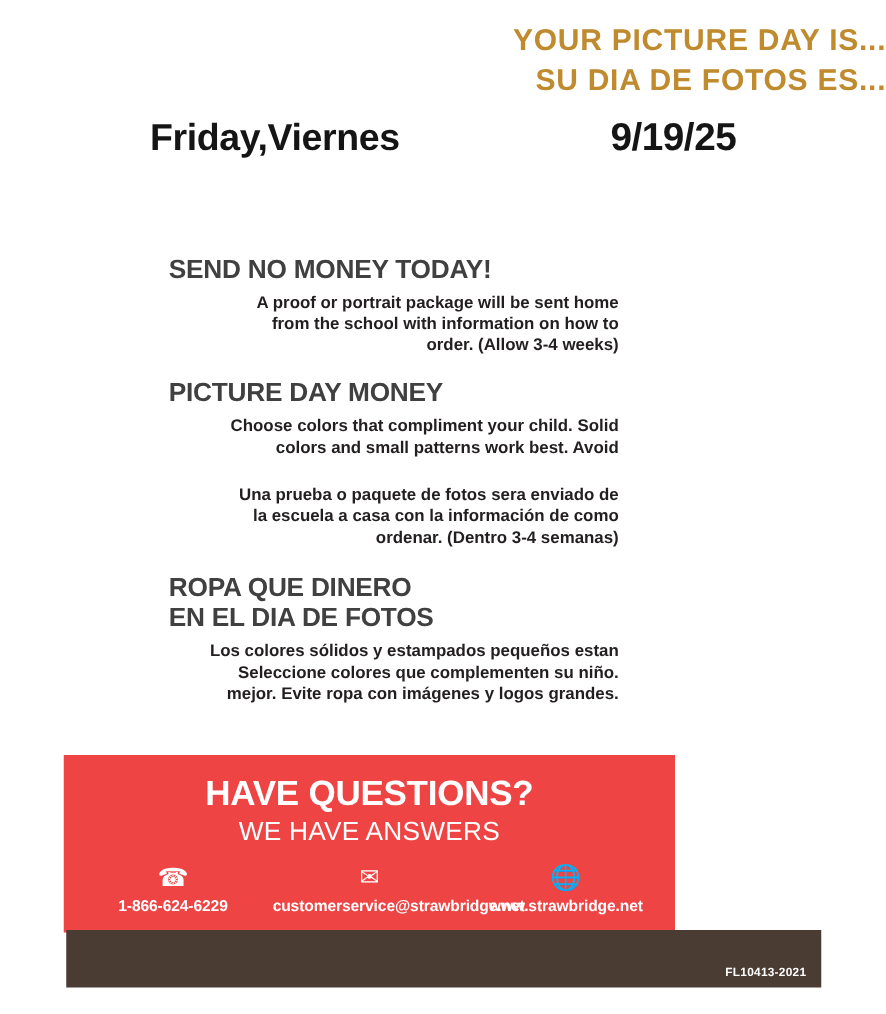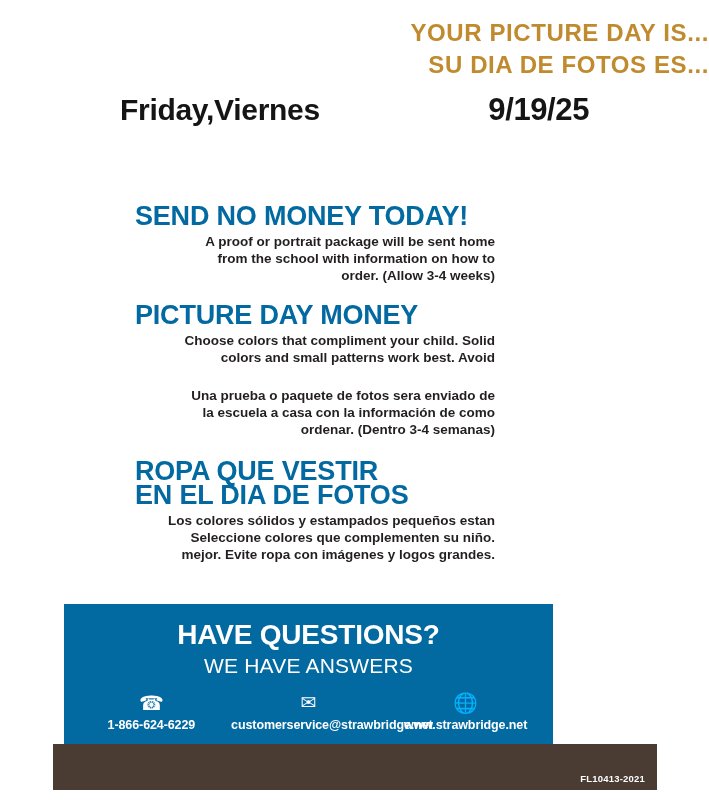--- a/index.html
+++ b/index.html
@@ -59,23 +59,23 @@
 
   
   .content {
     padding: 76px 0 0 135px;
     width: 400px;
   }
   .block {
     margin-bottom: 19px;
   }
   .block-title {
-    color: #0369a1;
-    font-weight: bold;
-    font-size: 27px;
+    color: #404040;
+    font-weight: bold;
+    font-size: 21px;
     line-height: 24px;
     letter-spacing: -0.2px;
     margin-bottom: 5px;
   }
   .block-title .t2 {
     display: block;
   }
   .block-body {
     font-size: 13.5px;
     line-height: 17px;
@@ -87,25 +87,25 @@
     display: block;
     text-align: right;
   }
   .block.attire { margin-bottom: 21px; }
   .block.dinero { margin-bottom: 21px; }
   .block.ropa   { margin-bottom: 0; }
 
   
   .band {
     position: absolute;
-    left: 64px;
+    left: 51px;
     top: 604px;
     width: 489px;
     height: 142px;
-    background: #0369a1;
+    background: #ef4444;
     color: #ffffff;
   }
   .band-title {
     text-align: center;
     font-size: 28px;
     font-weight: bold;
     letter-spacing: -0.2px;
     padding-top: 15px;
   }
   .band-sub {
@@ -197,21 +197,21 @@
     <div class="block dinero">
       <div class="block-body">
         <span>Una prueba o paquete de fotos sera enviado de</span>
         <span>la escuela a casa con la información de como</span>
         <span>ordenar. (Dentro 3-4 semanas)</span>
       </div>
     </div>
 
     <div class="block ropa">
       <div class="block-title">
-        <span class="t2">ROPA QUE VESTIR</span>
+        <span class="t2">ROPA QUE DINERO</span>
         <span class="t2">EN EL DIA DE FOTOS</span>
       </div>
       <div class="block-body">
         <span>Los colores sólidos y estampados pequeños estan</span>
         <span>Seleccione colores que complementen su niño.</span>
         <span>mejor.  Evite ropa con imágenes y logos grandes.</span>
       </div>
     </div>
 
   </div>

